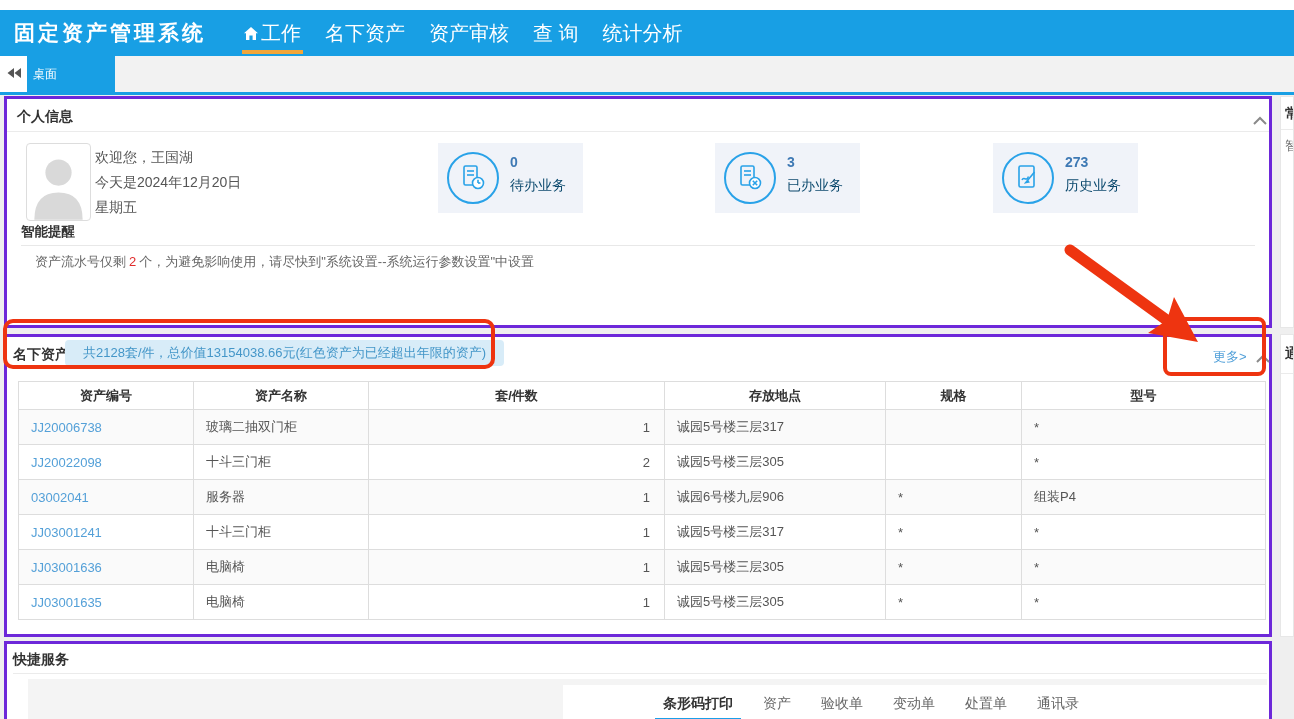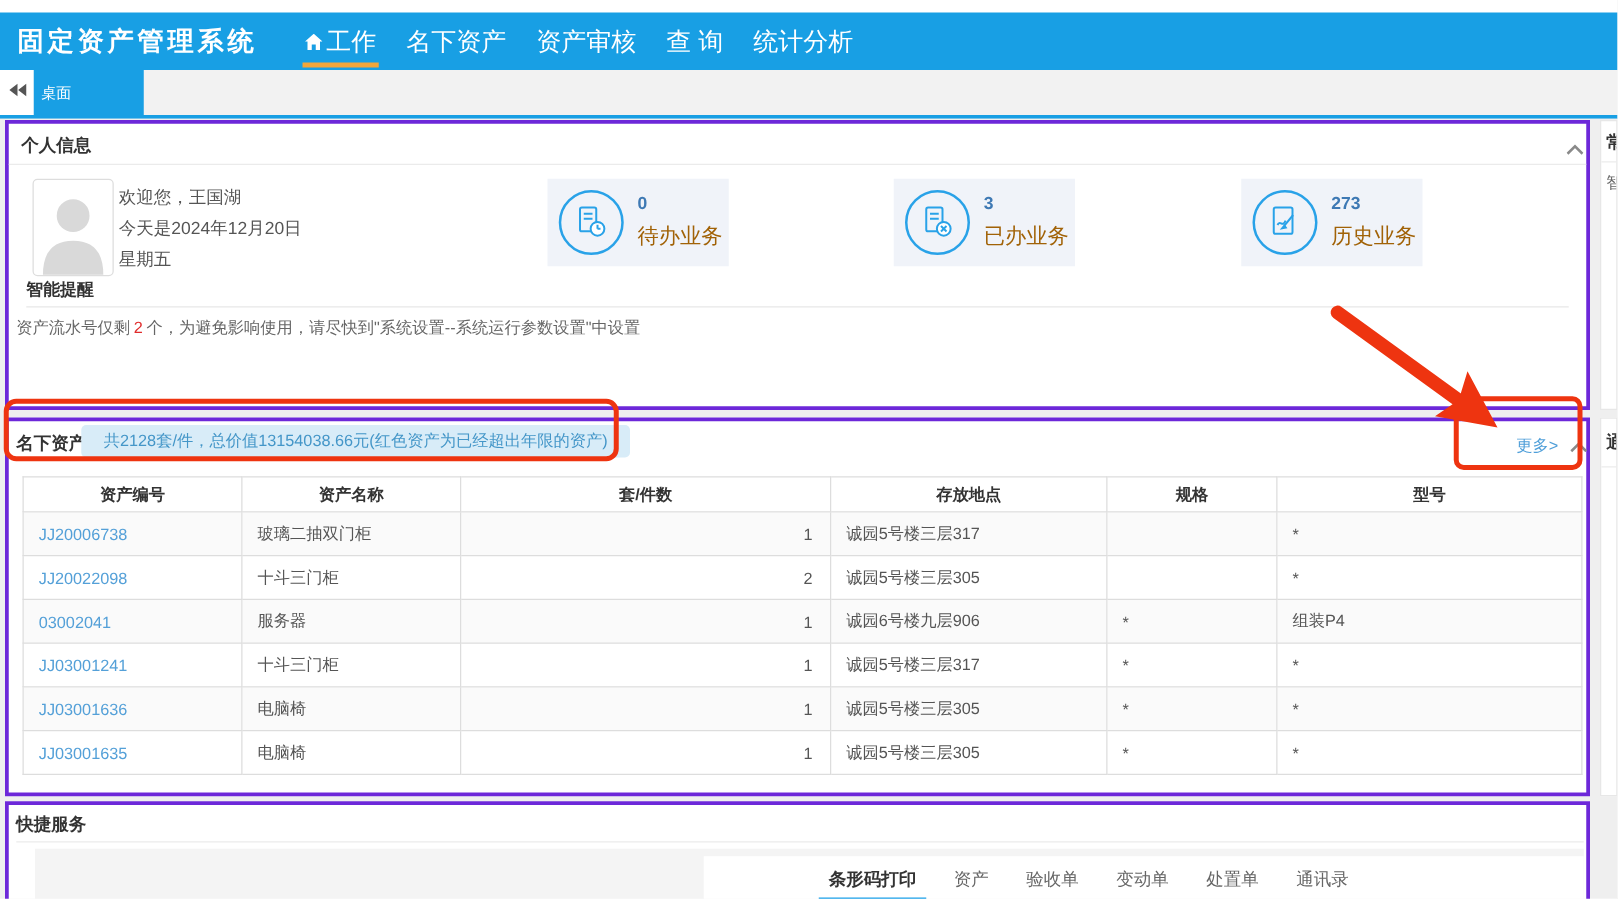--- a/index.html
+++ b/index.html
@@ -37,24 +37,24 @@
   .collapse-btn { position:absolute; top:12px; cursor:pointer; }
   .hdr-divider { position:absolute; left:0; right:0; top:32px; border-top:1px solid #ebebeb; }
 
   
   .avatar-box { position:absolute; left:19px; top:44px; width:65px; height:78px; background:#fff; border:1px solid #ddd; border-radius:4px; overflow:hidden; }
   .welcome-lines { position:absolute; left:88px; top:46px; font-size:14px; color:#555; line-height:25px; }
   .stat-card { position:absolute; top:44px; width:145px; height:70px; background:#f0f3f9; cursor:pointer; }
   #stat-0 { left:431px; } #stat-1 { left:708px; } #stat-2 { left:986px; }
   .stat-circle { position:absolute; left:9px; top:9px; width:52px; height:52px; border:2px solid #29a2e8; border-radius:50%; display:flex; align-items:center; justify-content:center; background:#fff0; }
   .stat-num { position:absolute; left:72px; top:11px; font-size:14px; font-weight:bold; color:#3e79b4; }
-  .stat-label { position:absolute; left:72px; top:34px; font-size:17px; color:#a16207; }
+  .stat-label { position:absolute; left:72px; top:34px; font-size:14px; color:#0c4a6e; }
   .reminder-title { position:absolute; left:14px; top:124px; font-size:13.5px; font-weight:bold; color:#333; }
   .reminder-div { position:absolute; left:14px; right:14px; top:146px; border-top:1px solid #e8e8e8; }
-  .reminder-text { position:absolute; left:6px; top:154px; font-size:13px; color:#666; }
+  .reminder-text { position:absolute; left:28px; top:154px; font-size:13px; color:#666; }
   .reminder-text .hl { color:#e02b2b; padding:0 3px; }
 
   
   .assets-badge { position:absolute; left:58px; top:3px; height:26px; line-height:26px; background:#d8ecf8; color:#4496c8; font-size:13px; border-radius:4px; padding:0 18px; white-space:nowrap; }
   .more-link { position:absolute; left:1206px; top:11px; font-size:13px; color:#4f9fd9; cursor:pointer; }
   .assets-table { position:absolute; left:11px; top:44px; width:1247px; border-collapse:collapse; table-layout:fixed; }
   .assets-table th { height:28px; border:1px solid #ddd; font-size:13px; font-weight:bold; color:#333; text-align:center; background:#fff; }
   .assets-table td { height:35px; border:1px solid #ddd; font-size:13px; color:#555; padding:0 12px; overflow:hidden; white-space:nowrap; }
   .assets-table tbody tr:nth-child(odd) { background:#fafafa; }
   .assets-table td.c-id { color:#54a0d8; cursor:pointer; }

